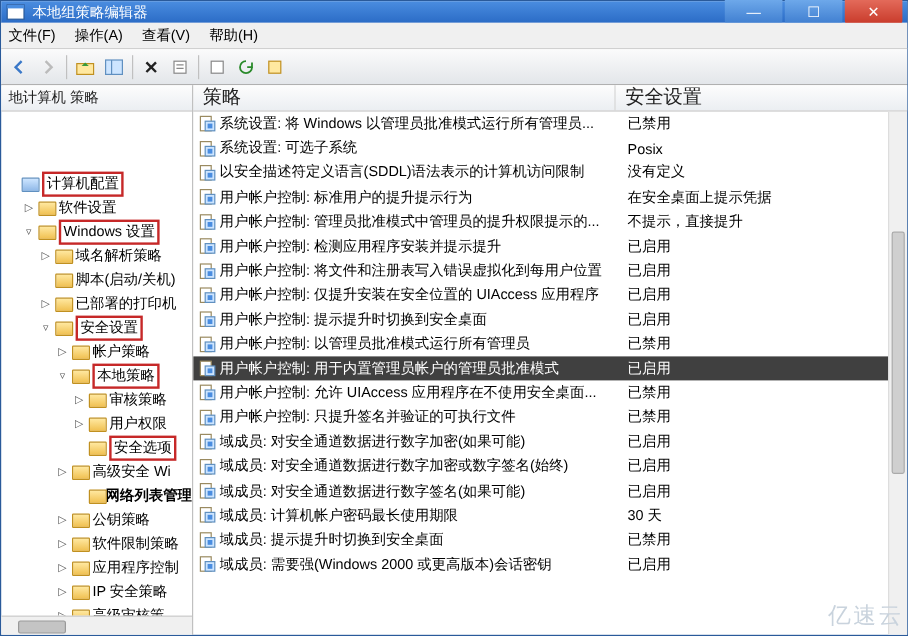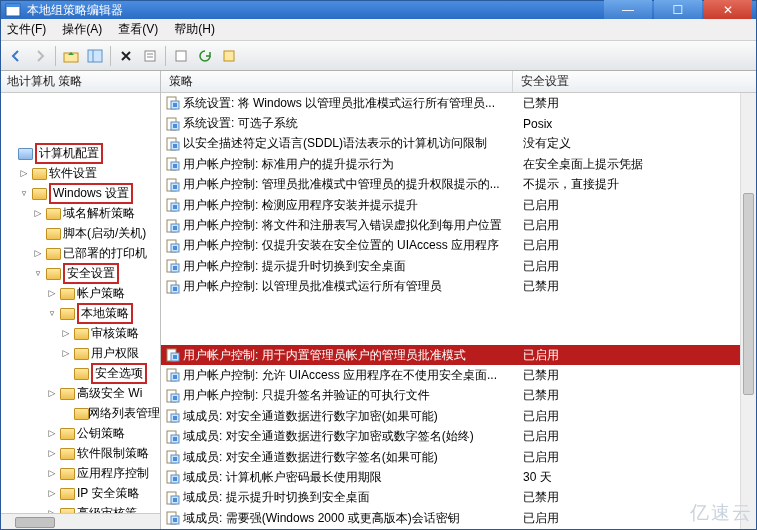--- a/index.html
+++ b/index.html
@@ -22,29 +22,29 @@
 .tree-item { display: flex; align-items: center; height: 20px; font-size: 12px; color: #000; white-space: nowrap; cursor: default; }
 .tree-item.box { }
 .tree-item.box .lbl { border: 2px solid #c62828; padding: 0 2px; }
 .twisty { width: 10px; text-align: center; color: #555; font-size: 9px; }
 .ficon { width: 16px; height: 14px; margin: 0 2px; position: relative; }
 .folder-y::before { content: ""; position: absolute; left: 1px; top: 2px; width: 13px; height: 10px; background: linear-gradient(#ffe8a0,#f0c050); border: 1px solid #c09020; border-radius: 1px; }
 .folder-p::before { content: ""; position: absolute; left: 1px; top: 2px; width: 13px; height: 10px; background: linear-gradient(#cde5ff,#8fb8e8); border: 1px solid #6090c0; border-radius: 1px; }
 .scroll-notice { position:absolute; bottom:0; left:0; right:0; height:16px; background:#f0f0f0; border-top:1px solid #ccc; }
 .scroll-notice::before{content:"";position:absolute;left:14px;top:3px;width:38px;height:9px;background:#c4c4c4;border:1px solid #999;border-radius:2px;}
 .list-pane { flex: 1; display: flex; flex-direction: column; min-width: 0; }
-.list-hdr { height: 22px; background: linear-gradient(#fdfdfd,#ebeef2); border-bottom: 1px solid #c9c9c9; display: flex; font-size: 12px; color: #222; }
+.list-hdr { height: 22px; background: linear-gradient(#fdfdfd,#ebeef2); border-bottom: 1px solid #c9c9c9; display: flex; font-size: 16px; color: #222; align-items: flex-end; }
 .list-hdr .col1 { width: 352px; padding: 0 8px; display: flex; align-items: center; border-right: 1px solid #d6d6d6; }
 .list-hdr .col2 { flex: 1; padding: 0 8px; display: flex; align-items: center; }
 .list-body { flex: 1; overflow: hidden; position: relative; }
 .row { display: flex; align-items: center; height: 20.4px; font-size: 12px; color: #000; }
 .row .ricon { width: 22px; padding-left: 4px; }
 .row .c1 { width: 332px; white-space: nowrap; overflow: hidden; text-overflow: ellipsis; }
 .row .c2 { flex: 1; padding-left: 8px; white-space: nowrap; }
-.row.sel { background: #b91c1c; color: #fff; margin-top: 48px; }
+.row.sel { background: #404040; color: #fff; }
 .row.sel .c2 { color: #fff; }
 .ricon svg { display: block; }
 .vscroll { position: absolute; right: 0; top: 0; bottom: 0; width: 16px; background: #f0f0f0; border-left: 1px solid #ddd; }
 .vscroll::before { content: ""; position: absolute; left: 2px; right: 2px; top: 100px; height: 200px; background: #cfcfcf; border: 1px solid #aaa; border-radius: 2px; }
 .watermark { position:absolute; right:4px; bottom:4px; font-size:19px; color:#c9d3dd; pointer-events:none; letter-spacing:2px;}
 </style>
 </head>
 <body>
 
 <div class="window">
@@ -187,21 +187,21 @@
           <div class="tree-item box" style="padding-left: 60px;">
             <span class="twisty"></span>
             <span class="ficon folder-y"></span>
             <span class="lbl">安全选项</span>
           </div>
           <div class="tree-item" style="padding-left: 46px;">
             <span class="twisty">▷</span>
             <span class="ficon folder-y"></span>
             <span class="lbl">高级安全 Wi</span>
           </div>
-          <div class="tree-item" style="padding-left: 62px;">
+          <div class="tree-item" style="padding-left: 62px; font-weight: bold;">
             <span class="twisty"></span>
             <span class="ficon folder-y"></span>
             <span class="lbl">网络列表管理</span>
           </div>
           <div class="tree-item" style="padding-left: 46px;">
             <span class="twisty">▷</span>
             <span class="ficon folder-y"></span>
             <span class="lbl">公钥策略</span>
           </div>
           <div class="tree-item" style="padding-left: 46px;">

